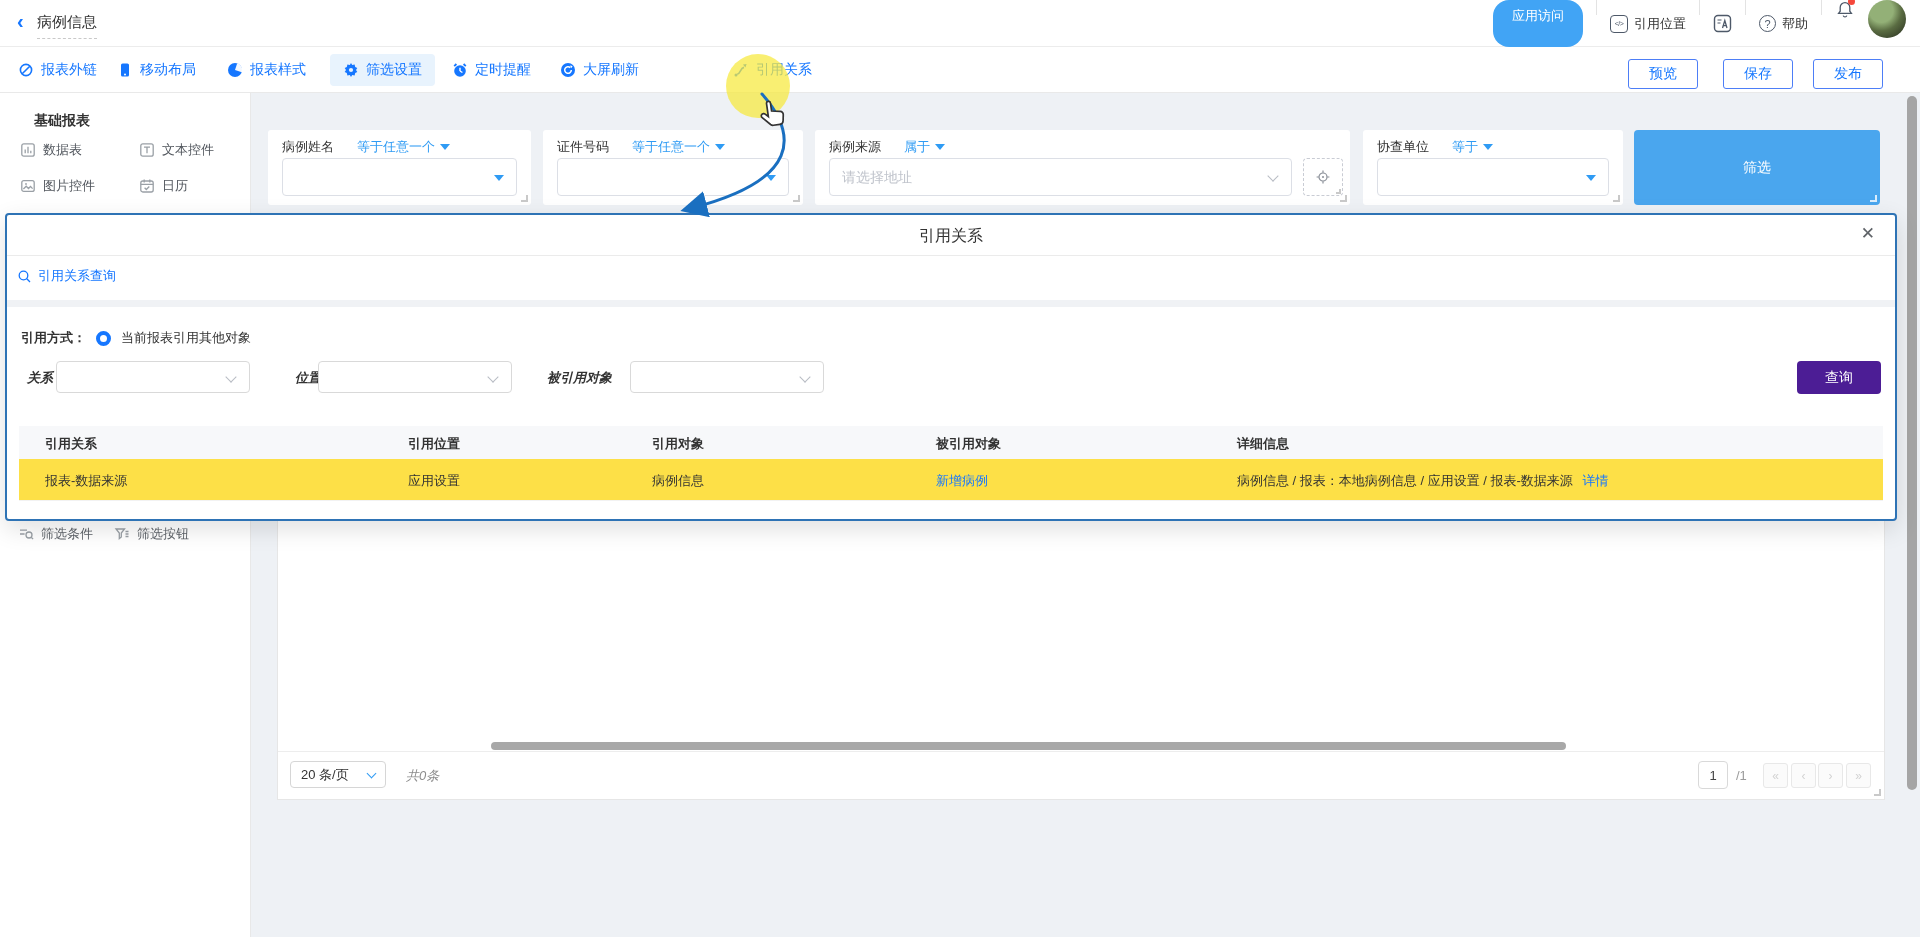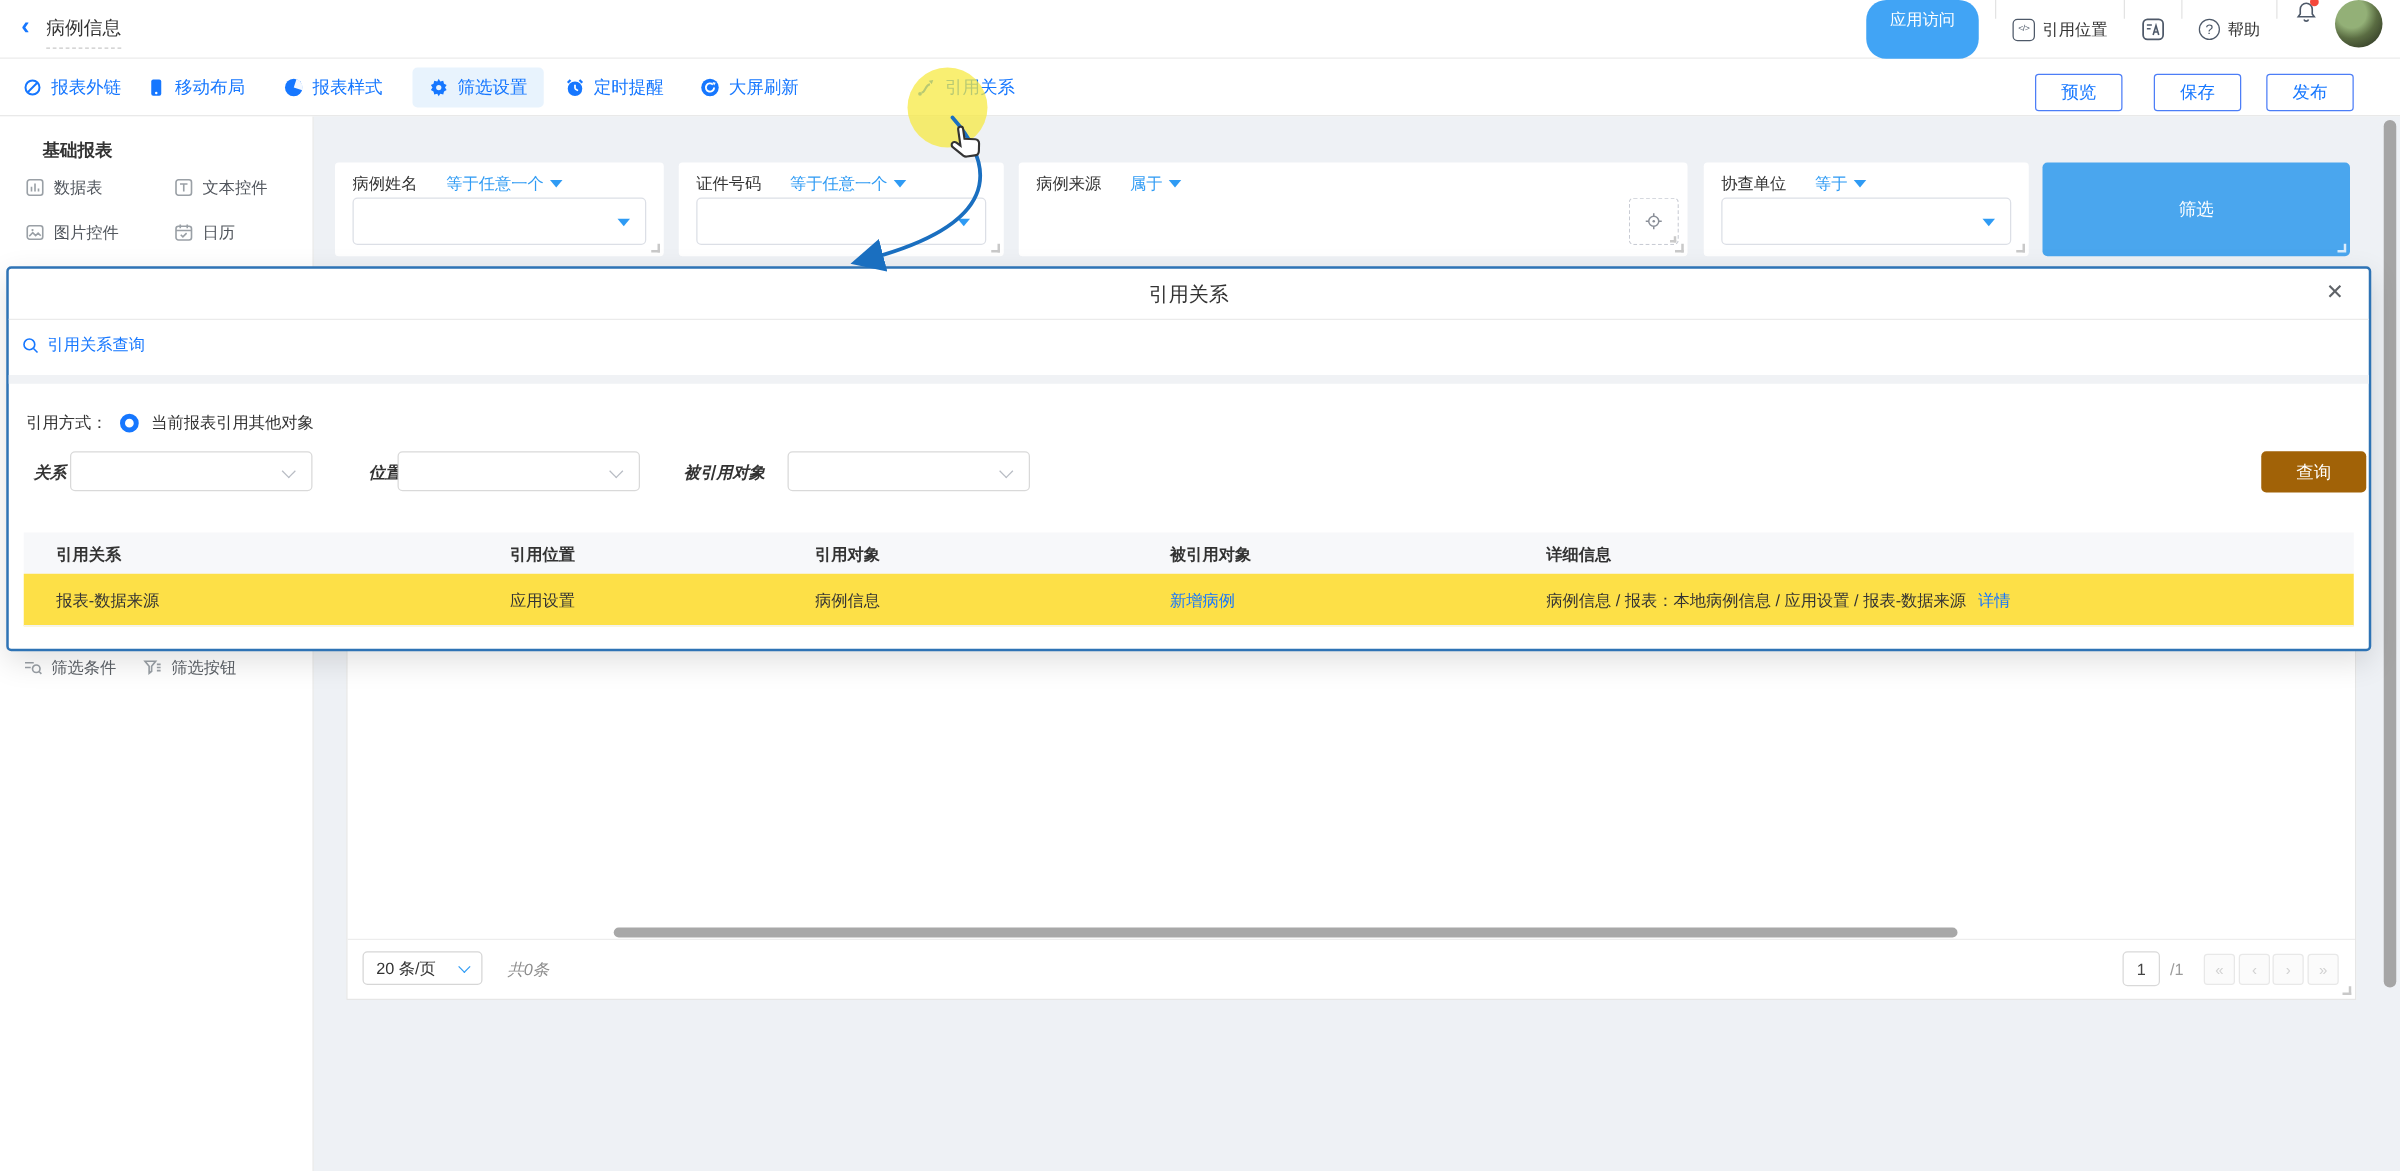--- a/index.html
+++ b/index.html
@@ -68,28 +68,28 @@
   
   .vthumb { position:absolute; left:1907px; top:96px; width:10px; height:694px; background:#a5a5a5; border-radius:5px; z-index:6; cursor:pointer; }
   
   .modal { position:absolute; left:5px; top:213px; width:1892px; height:308px; background:#fff; border:2px solid #2e73b5; border-radius:4px; z-index:50; box-shadow:0 8px 24px rgba(0,0,0,.12); }
   .m-title { position:absolute; left:0; right:0; top:11px; text-align:center; font-size:16px; color:#333; }
   .m-close { position:absolute; right:20px; top:9px; font-size:17px; color:#5f6368; cursor:pointer; line-height:20px; }
   .m-hr1 { position:absolute; left:0; right:0; top:40px; border-top:1px solid #ebebeb; }
   .m-link { position:absolute; left:10px; top:52px; display:flex; align-items:center; gap:6px; color:#1677ff; font-size:13px; cursor:pointer; }
   .m-band { position:absolute; left:0; right:0; top:85px; height:7px; background:#f0f2f5; }
   .m-mode { position:absolute; left:14px; top:114px; display:flex; align-items:center; gap:10px; font-size:13px; color:#333; }
-  .m-mode b { font-weight:400; }
+  .m-mode b { font-weight:700; }
   .radio { width:15px; height:15px; border-radius:50%; border:4.5px solid #1677ff; background:#fff; cursor:pointer; }
   .m-lab { position:absolute; top:154px; font-size:13px; font-weight:700; color:#333;font-style:italic; }
   .ml0{left:20px}.ml1{left:288px}.ml2{left:540px}
   .m-sel { position:absolute; top:146px; height:32px; border:1px solid #d9d9d9; border-radius:4px; background:#fff; cursor:pointer; }
   .ms0{left:49px; width:194px}.ms1{left:311px; width:194px}.ms2{left:623px; width:194px}
   .m-sel .gchev { top:11px; }
-  .m-query { position:absolute; left:1790px; top:146px; width:84px; height:33px; background:#a16207; border-radius:4px; color:#fff; font-size:14px; display:flex; align-items:center; justify-content:center; cursor:pointer;margin-left:12px; }
+  .m-query { position:absolute; left:1790px; top:146px; width:84px; height:33px; background:#4c1d95; border-radius:4px; color:#fff; font-size:14px; display:flex; align-items:center; justify-content:center; cursor:pointer; }
   .m-thead { position:absolute; left:12px; right:12px; top:211px; height:33px; background:#f7f8fa; }
   .m-thead .tc { top:9px; font-weight:700; }
   .m-trow { position:absolute; left:12px; right:12px; top:244px; height:42px; border-bottom:1px solid #f2f2f2; background:#fde047; }
   .m-trow .tc { top:13px; }
   .tc { position:absolute; font-size:13px; color:#333; white-space:nowrap; }
   .tc0{left:26px}.tc1{left:389px}.tc2{left:633px}.tc3{left:917px}.tc4{left:1218px}
   .link { color:#1677ff; cursor:pointer; }
   .detail-link { margin-left:6px; }
   
   .hl-circle { position:absolute; left:726px; top:54px; width:64px; height:64px; border-radius:50%; background:rgba(247,233,59,.72); z-index:20; }
@@ -268,20 +268,24 @@
     </div>
   <span class="rz"></span>
 </div>
 <div class="card c2">
   <div class="card-head">
     <span>病例来源</span>
     <span class="card-op">
         <span>属于</span>
         <span class="tri"></span>
       </span>
+  </div>
+  <div class="card-input">
+    <input class="addr" placeholder="请选择地址" style="">
+    <span class="gchev"></span>
   </div>
   <span class="target-btn">
     <svg width="16" height="16" viewBox="0 0 16 16">
         <circle cx="8" cy="8" r="4" fill="none" stroke="#8a8f98" stroke-width="1.2"></circle>
         <path d="M8 1.6v2.2M8 12.2v2.2M1.6 8h2.2M12.2 8h2.2" stroke="#8a8f98" stroke-width="1.2"></path>
         <circle cx="8" cy="8" r="1" fill="#8a8f98"></circle>
       </svg>
     <span class="rz" style="right:1px;bottom:1px;width:5px;height:5px;"></span>
   </span>
   <span class="rz"></span>

